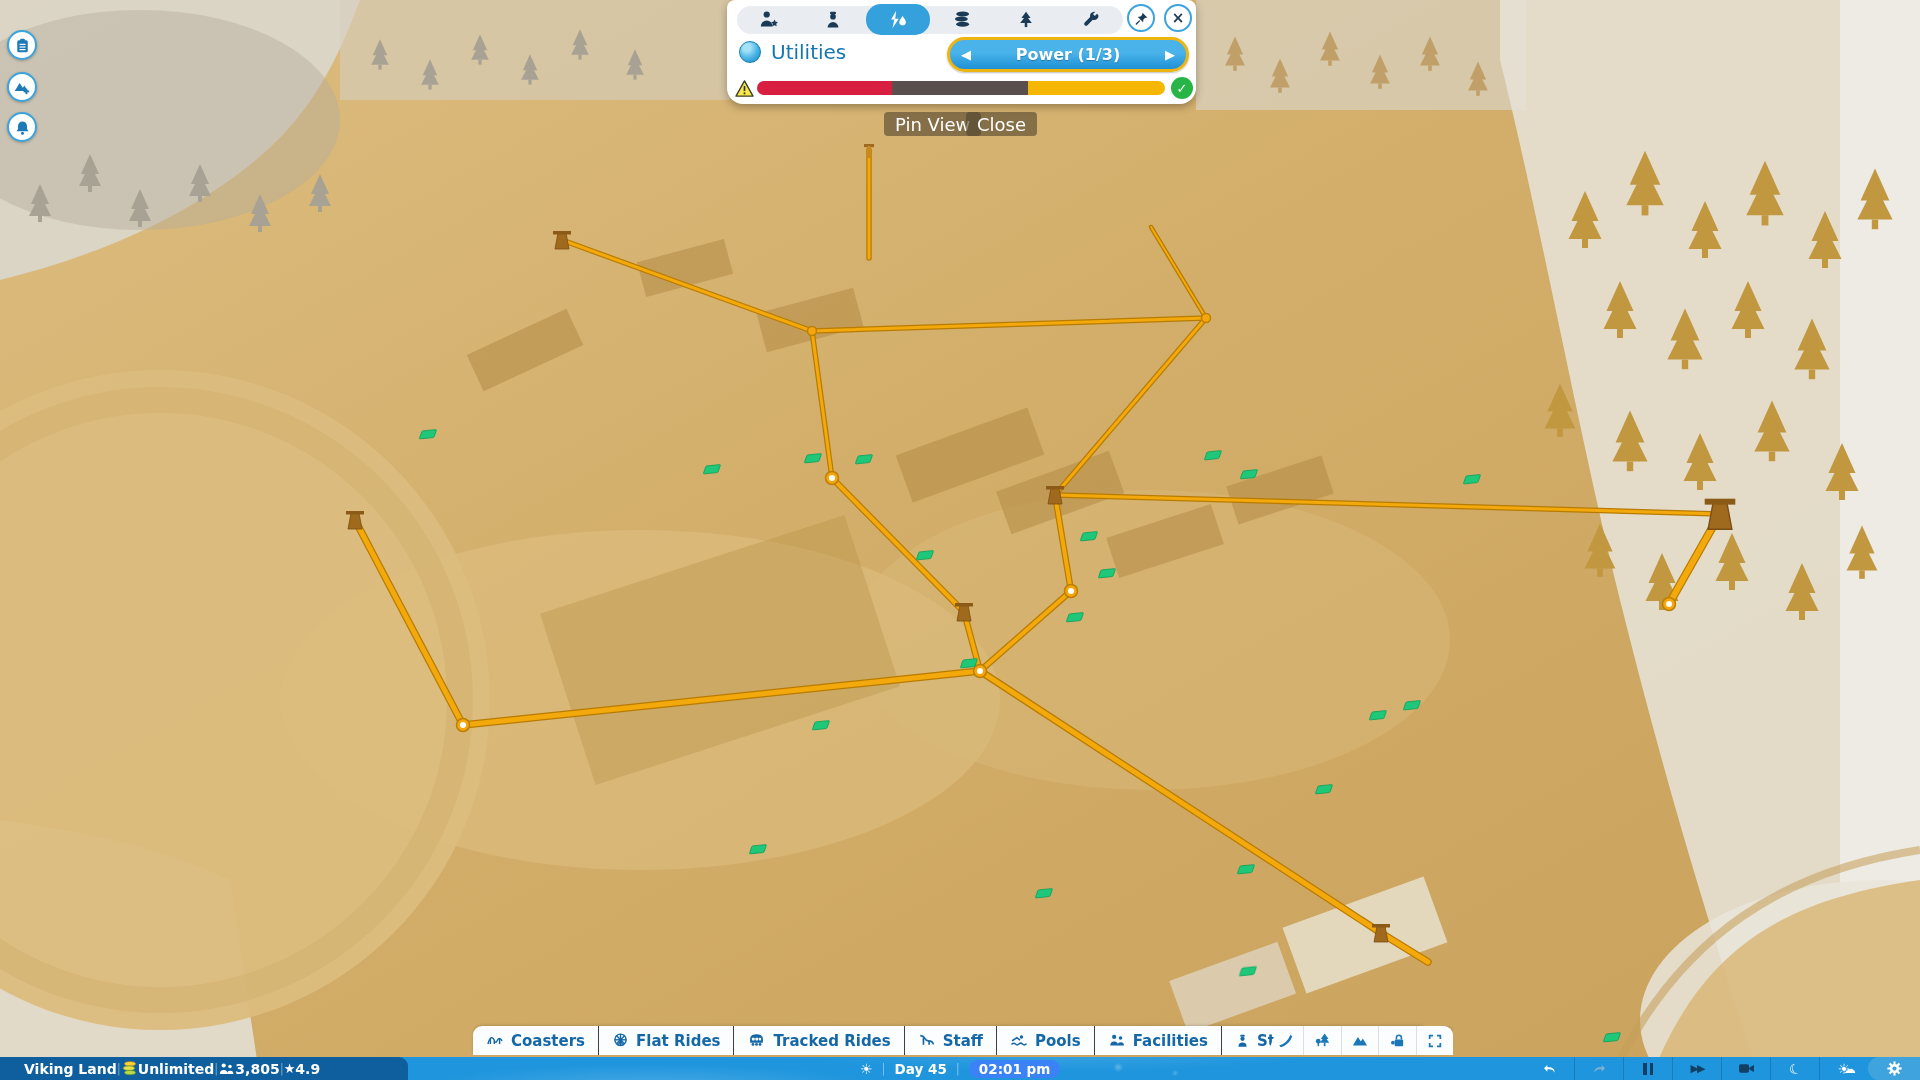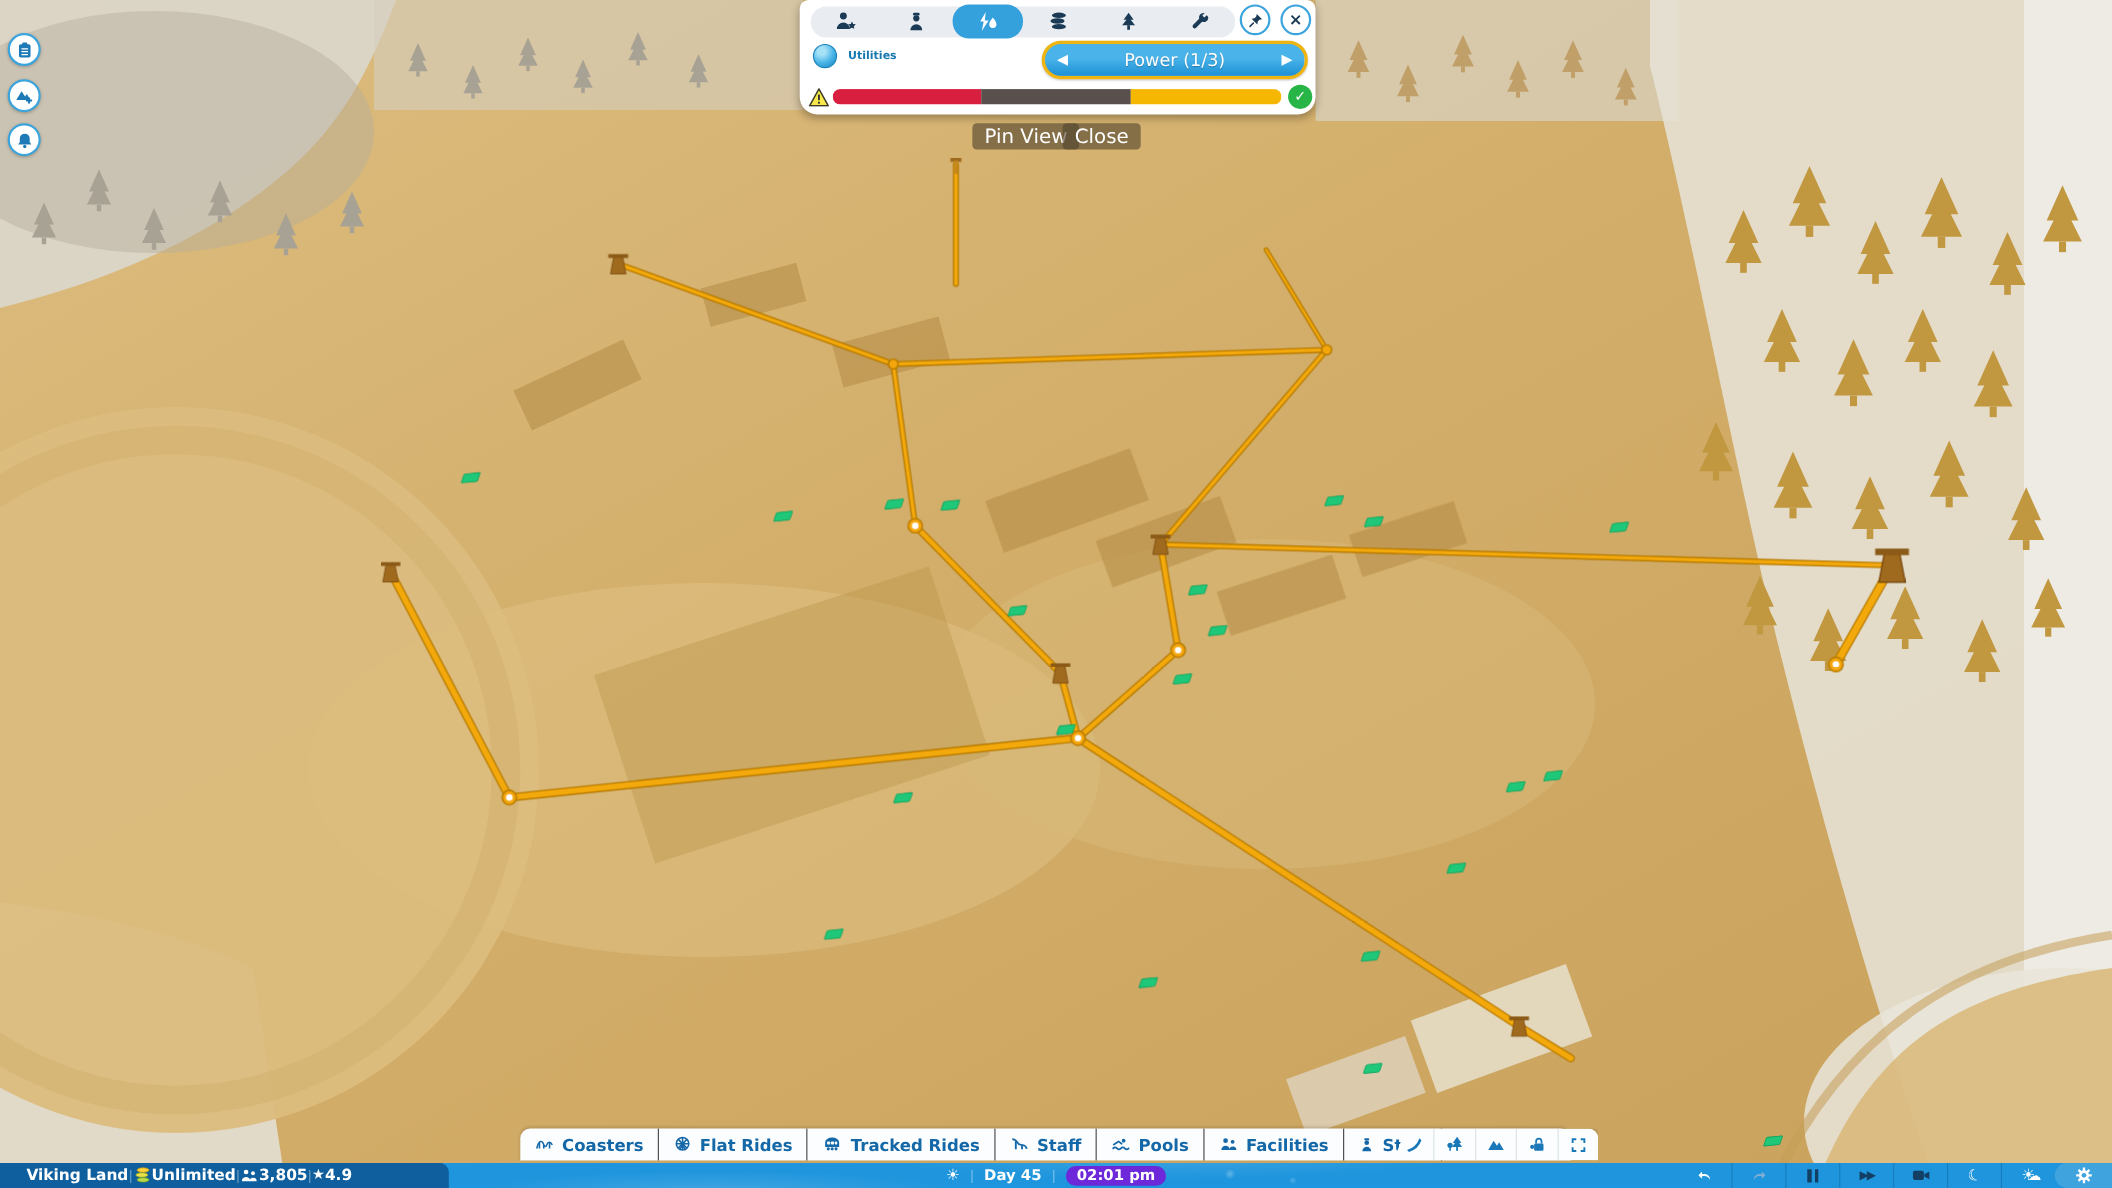--- a/index.html
+++ b/index.html
@@ -22,26 +22,26 @@
     color:#1b3a55;border-radius:15px;cursor:pointer}
   .tab.sel{background:#35a1dc;color:#fff;height:31px;margin-top:-1px}
   .round-btn{position:absolute;top:4px;width:28px;height:28px;border-radius:50%;background:#fff;
     border:2.5px solid #3ba4dd;color:#1b3a55;display:flex;align-items:center;justify-content:center;
     font-weight:bold;font-size:15px}
   #pin-btn{left:400px} #close-btn{left:437px}
   .cat-row{position:absolute;left:12px;top:40px;display:flex;align-items:center;gap:10px}
   .sphere{width:22px;height:22px;border-radius:50%;
     background:radial-gradient(circle at 35% 28%,#a6e2f6 0 18%,#49b4e6 55%,#1583bd 100%);
     border:1.5px solid #1480ba}
-  .cat-label{color:#1577b2;font-size:10px;font-weight:700}
+  .cat-label{color:#1577b2;font-size:20px;font-weight:400}
   .selector{position:absolute;left:220px;top:37px;width:242px;height:35px;border:3px solid #eeb411;
     border-radius:18px;background:linear-gradient(#49b3ea 0 45%,#1d90d4);display:flex;align-items:center;
     justify-content:space-between;color:#fff;box-shadow:0 1px 2px rgba(0,0,0,.25)}
   .sel-arrow{width:32px;text-align:center;font-size:13px;cursor:pointer}
-  .sel-label{font-weight:normal;font-size:16px;text-shadow:0 1px 1px rgba(0,0,0,.25)}
+  .sel-label{font-weight:bold;font-size:16px;text-shadow:0 1px 1px rgba(0,0,0,.25)}
   .legend-row{position:absolute;left:8px;top:78px;width:452px;height:20px;display:flex;align-items:center}
   .legend-bar{position:absolute;left:22px;top:3px;width:408px;height:14px;border-radius:7px;
     overflow:hidden;display:flex}
   .ok-badge{position:absolute;left:436px;top:-1px;width:22px;height:22px;border-radius:50%;
     background:#27b547;color:#fff;font-size:13px;font-weight:bold;display:flex;align-items:center;justify-content:center}
 
   .view-btn{position:absolute;top:112px;height:24px;background:rgba(82,70,46,.62);color:#fff;
     border-radius:4px;font-size:18px;display:flex;align-items:center;padding:0 11px;cursor:pointer}
   #pin-view{left:884px} #close-view{left:966px}
 
@@ -63,21 +63,21 @@
     background:radial-gradient(ellipse 340px 30px at 22% 115%,rgba(255,255,255,.16),transparent 65%),
                radial-gradient(ellipse 420px 34px at 58% -30%,rgba(255,255,255,.14),transparent 65%),
                radial-gradient(circle 7px at 63% 45%,rgba(255,255,255,.28),transparent 70%),
                radial-gradient(circle 5px at 68% 70%,rgba(255,255,255,.22),transparent 70%)}
   .bb-left{position:absolute;left:0;top:0;height:23px;width:408px;background:#0f5f9e;
     border-radius:0 9px 0 0;display:flex;align-items:center;padding:0 0 0 24px;
     color:#fff;font-size:14px;font-weight:600}
   .bb-sep{opacity:.4;font-weight:normal;font-size:12px}
   .bb-center{position:absolute;left:860px;top:0;height:23px;display:flex;align-items:center;gap:9px;
     color:#fff;font-size:13.5px;font-weight:600}
-  .time-pill{background:#6d28d9;border-radius:10px;padding:1px 10px}
+  .time-pill{background:#3b82f6;border-radius:10px;padding:1px 10px}
   .bb-right{position:absolute;right:0;top:0;height:23px;display:flex;align-items:stretch}
   .ctrl{width:49px;display:flex;align-items:center;justify-content:center;
     border-left:1px solid rgba(8,62,104,.28);cursor:pointer}
   .ctrl:first-child{border-left:none}
   .ctrl.dim{color:#7fb0d2} .ctrl.navy{color:#123f63} .ctrl.white{color:#fff}
   #settings-ctrl{background:#3fa3de;border-radius:12px 0 0 12px;width:52px;border-left:none}
   .pause-bars{display:flex;gap:3px}
   .pause-bars i{display:block;width:3.5px;height:12px;background:#123f63}
   .ff{color:#123f63;font-size:11px;letter-spacing:-2px;font-weight:bold}
   .wx{position:relative;color:#fff;font-size:14px}

